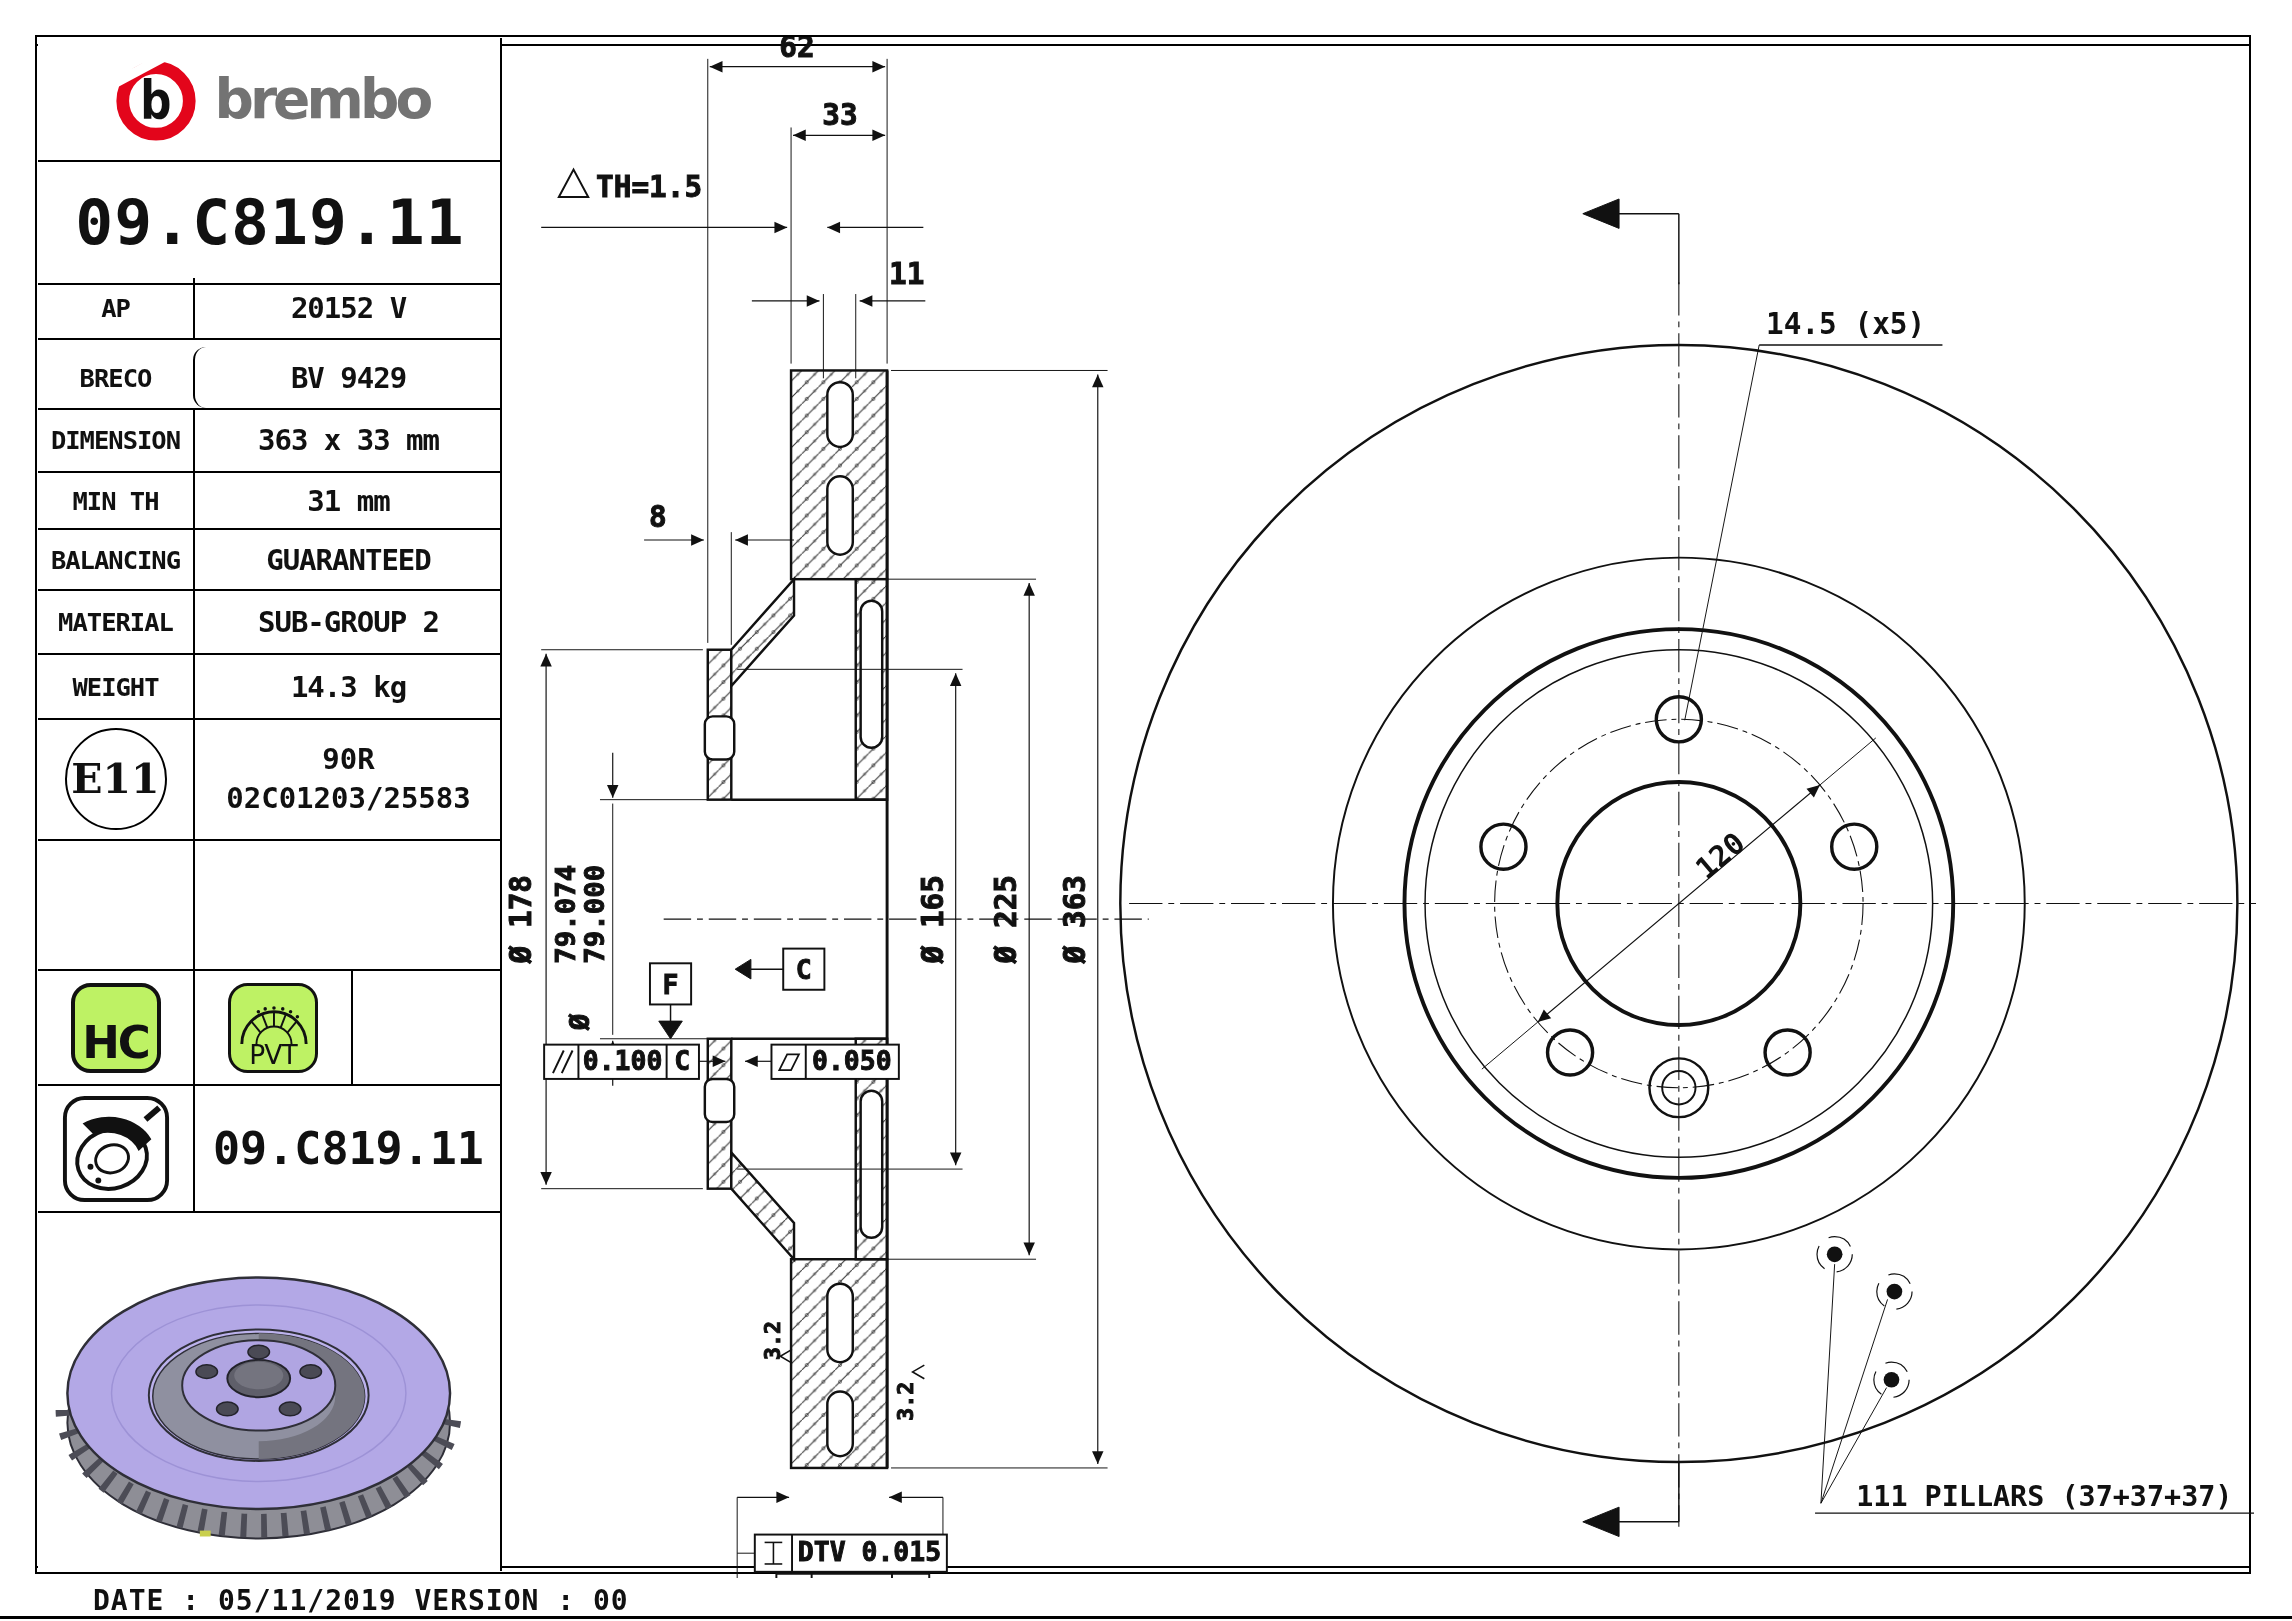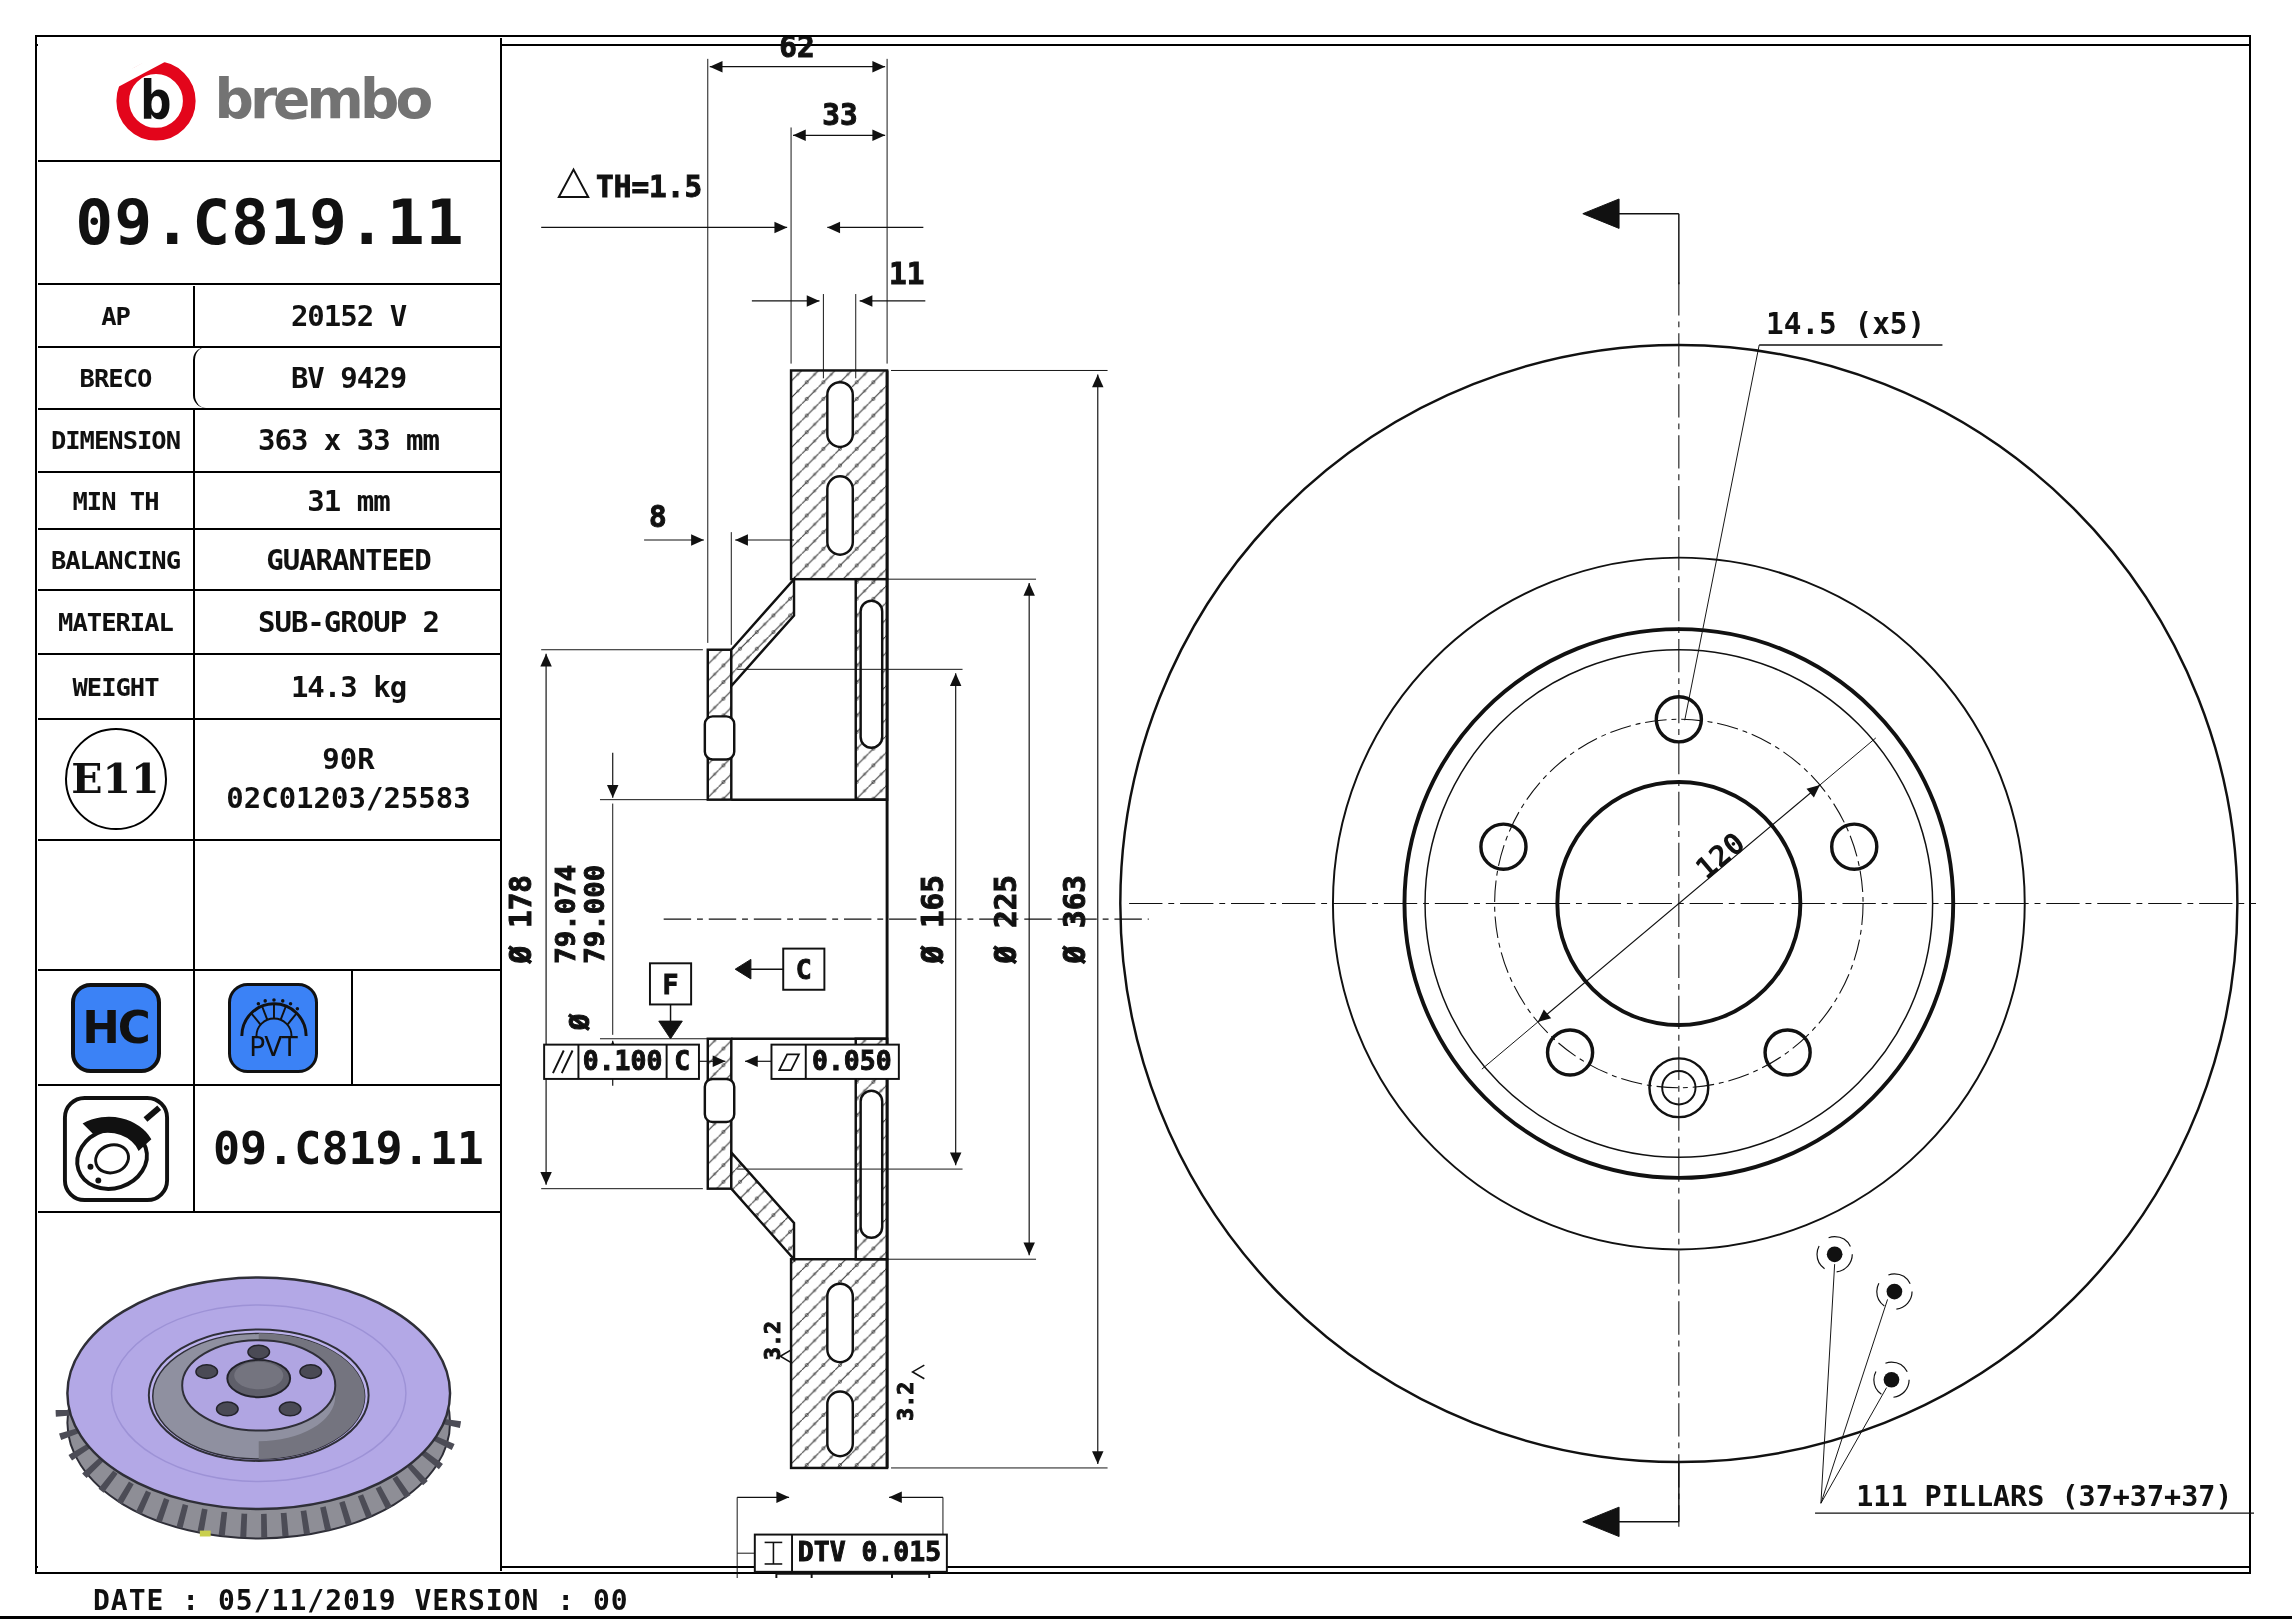--- a/index.html
+++ b/index.html
@@ -12,21 +12,21 @@
   .prow{position:absolute;left:0;width:464px;border-bottom:2.9px solid #000;box-sizing:border-box;}
   .cell{position:absolute;top:0;height:100%;display:flex;align-items:center;justify-content:center;box-sizing:border-box;}
   .lab{font-size:25.5px;font-weight:bold;letter-spacing:-1px;}
   .val{font-size:29px;font-weight:bold;letter-spacing:-1px;}
   .vline{border-left:2.9px solid #000;}
   .brandrow{display:flex;align-items:center;justify-content:center;gap:13.7px;}
   .wordmark{font-family:"DejaVu Sans",sans-serif;font-weight:bold;font-size:55px;color:#737373;letter-spacing:-3.9px;line-height:1;}
   .bignum{font-size:63px;font-weight:bold;letter-spacing:1px;}
   .e11{width:98px;height:98px;border:2.9px solid #000;border-radius:50%;display:flex;align-items:center;justify-content:center;font-family:"DejaVu Serif",serif;font-weight:bold;font-size:41px;}
   .homotext{text-align:center;font-size:29px;font-weight:bold;line-height:1.35;}
-  .sqbadge{width:90px;height:90px;border:4.9px solid #111;border-radius:19.6px;display:flex;flex-direction:column;align-items:center;justify-content:center;box-sizing:border-box;background:#3b82f6;}
+  .sqbadge{width:90px;height:90px;border:4.9px solid #111;border-radius:19.6px;display:flex;flex-direction:column;align-items:center;justify-content:flex-end;box-sizing:border-box;background:#bef264;}
   .hctxt{font-family:"DejaVu Sans",sans-serif;font-weight:bold;font-size:45px;letter-spacing:-2px;}
   .pvttxt{font-family:"DejaVu Sans",sans-serif;font-weight:normal;font-size:26.5px;margin-top:-7.8px;letter-spacing:-1px;}
   .midnum{font-size:45px;font-weight:bold;letter-spacing:0px;}
   .footer{position:absolute;left:93px;top:1584px;font-size:28px;font-weight:bold;letter-spacing:1px;}
   svg text{font-family:"DejaVu Sans Mono",monospace;fill:#111;}
 </style>
 </head>
 <body>
 
 <div class="frame"></div>
@@ -42,21 +42,21 @@
       <text x="46" y="66" text-anchor="middle" font-size="54" font-weight="bold" fill="#e3051b" font-family="DejaVu Sans, sans-serif">b</text>
       <line x1="-4" y1="34" x2="56" y2="2" stroke="#fff" stroke-width="10"></line>
     </svg>
     <div class="wordmark">brembo</div>
   </div>
 
   <div class="prow" style="top:124px;height:123px;display:flex;align-items:center;justify-content:center;">
     <div class="bignum">09.C819.11</div>
   </div>
 
-  <div class="prow" style="top:248px;height:62px;">
+  <div class="prow" style="top:240px;height:62px;">
     <div class="cell lab" style="left:0;width:155px;">AP</div>
     <div class="cell val vline" style="left:155px;width:309px;">20152 V</div>
   </div>
   <div class="prow" style="top:309px;height:63px;">
     <div class="cell lab" style="left:0;width:155px;">BRECO</div>
     <div class="cell val vline" style="left:155px;width:309px;border-radius:13px;">BV 9429</div>
   </div>
   <div class="prow" style="top:371px;height:64px;">
     <div class="cell lab" style="left:0;width:155px;">DIMENSION</div>
     <div class="cell val vline" style="left:155px;width:309px;">363 x 33 mm</div>

